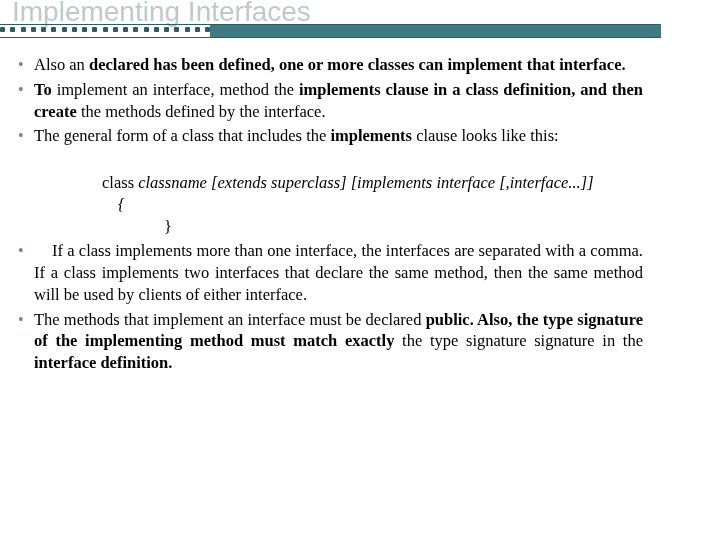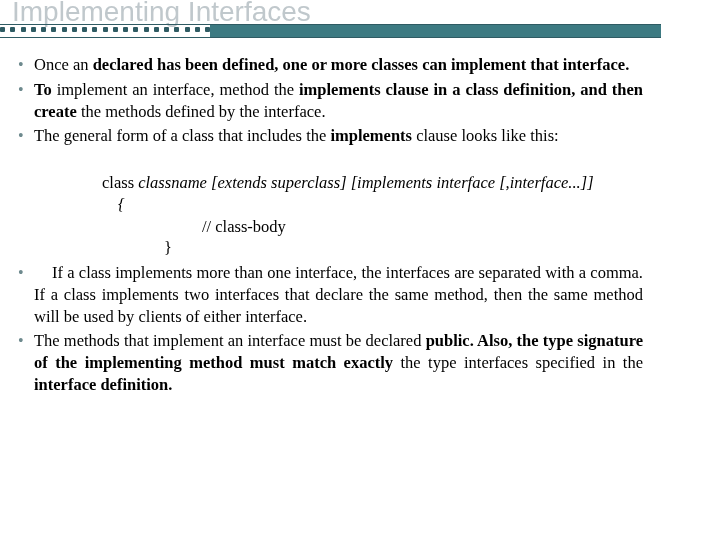--- a/index.html
+++ b/index.html
@@ -60,46 +60,45 @@
       <div class="teal-bar"></div>
       <div class="line-bot"></div>
     </div>
   </div>
 
   <div class="content">
     <ul>
 
       <li>
         <span class="bullet">•</span>
-        <span>Once an </span><strong>declared has been defined, one or more classes can implement that interface.</strong>
+        <span>Also an </span><strong>declared has been defined, one or more classes can implement that interface.</strong>
       </li>
 
       <li>
         <span class="bullet">•</span>
         <strong>To </strong><span>implement an interface, method the </span><strong>implements clause in a class definition, and then create </strong><span>the methods defined by the interface.</span>
       </li>
 
       <li>
         <span class="bullet">•</span>
         <span>The general form of a class that includes the </span><strong>implements </strong><span>clause looks like this:</span>
       </li>
 
       <li class="code-block" style="text-align:left;margin-top:25px;">
         <div class="code-line1"><span>class </span><em class="it">classname [extends superclass] [implements interface [,interface...]]</em></div>
         <div class="code-line2"><em class="it">{</em></div>
-        <div class="code-line3"><span>// class-body</span></div>
         <div class="code-line4"><span>}</span></div>
       </li>
 
       <li>
         <span class="bullet">•</span>
         <span style="display:inline-block;width:18px;"></span><span>If a class implements more than one interface, the interfaces are separated with a comma. If a class implements two interfaces that declare the same method, then the same method will be used by clients of either interface.</span>
       </li>
 
       <li>
         <span class="bullet">•</span>
-        <span>The methods that implement an interface must be declared </span><strong>public. Also, the type signature of the implementing method must match exactly </strong><span>the type interfaces specified in the </span><strong>interface definition.</strong>
+        <span>The methods that implement an interface must be declared </span><strong>public. Also, the type signature of the implementing method must match exactly </strong><span>the type signature signature in the </span><strong>interface definition.</strong>
       </li>
 
     </ul>
   </div>
 
 </div>
 
 </body></html>

